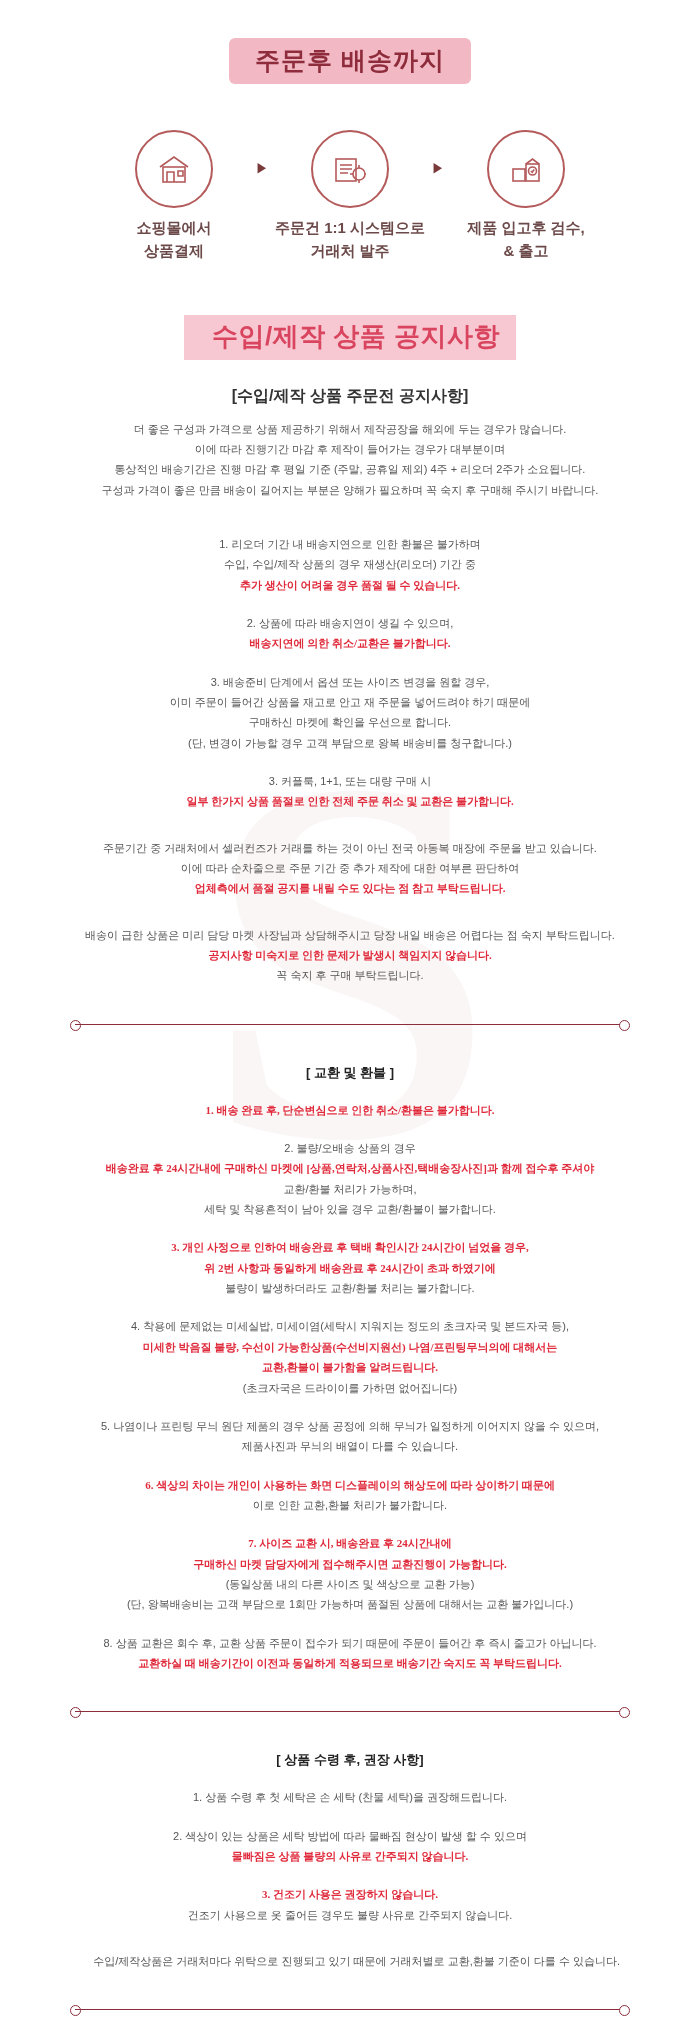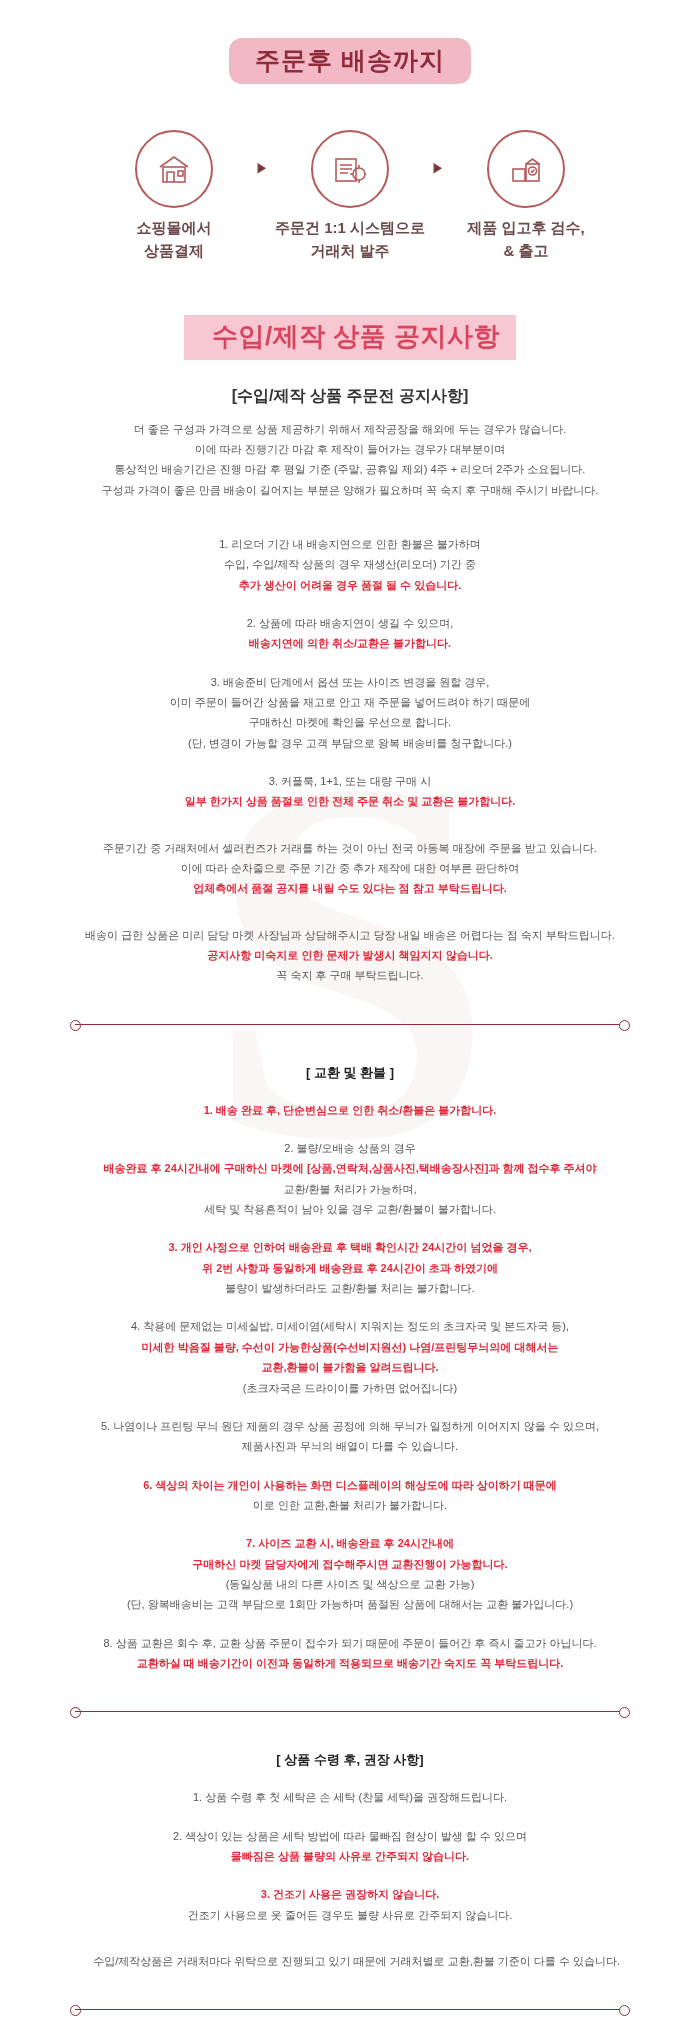--- a/index.html
+++ b/index.html
@@ -35,21 +35,21 @@
 
   
   .top-banner{
     text-align:center;
     padding-top:38px;
   }
   .top-banner .bar{
     display:inline-block;
     background:#f2b9c4;
     padding:6px 26px 7px 26px;
-    border-radius:13px;
+    border-radius:6px;
   }
   .top-banner .bar span{
     font-size:25px;
     font-weight:bold;
     color:#8f2c3c;
     letter-spacing:1px;
   }
 
   
   .steps{
@@ -115,21 +115,21 @@
     margin:0 0 12px 0;
     font-size:16px;
     font-weight:bold;
     color:#333;
   }
   .ln{
     font-size:11px;
     line-height:1.85;
     color:#555;
   }
-  .ln.b{font-weight:bold;}
+  .ln.b{font-weight:bold;font-family:Liberation Serif, serif;}
   .red{color:#e02b3c;}
   .gap{height:16px;}
   .gap-lg{height:26px;}
 
   
   .divider{
     position:relative;
     margin:34px auto;
     width:560px;
     height:10px;

